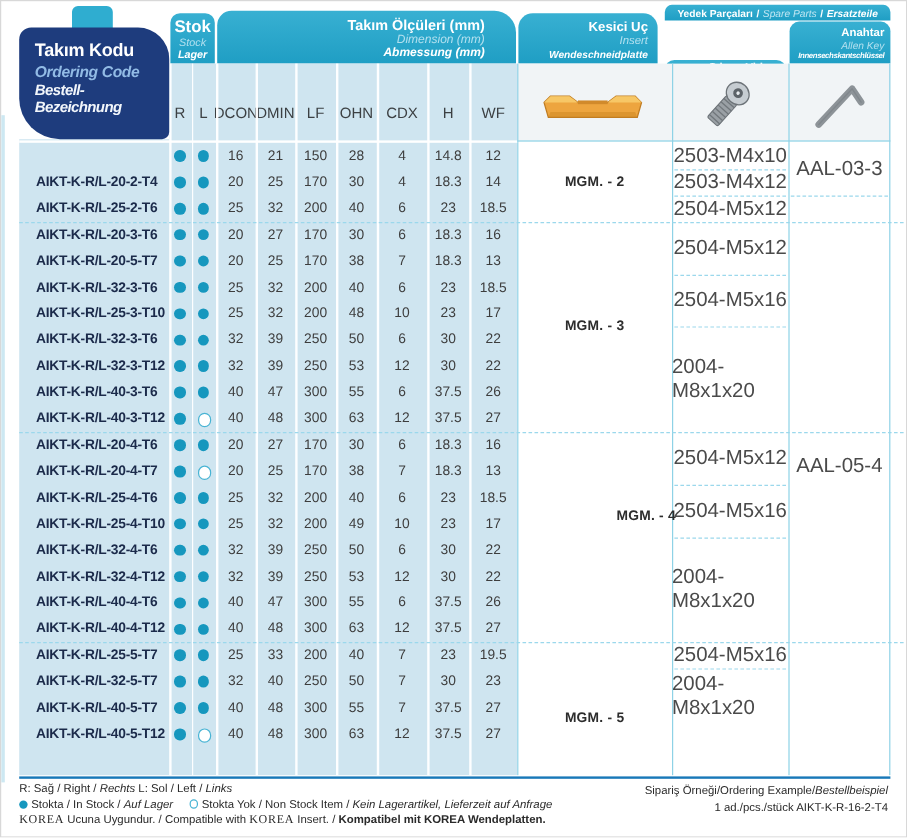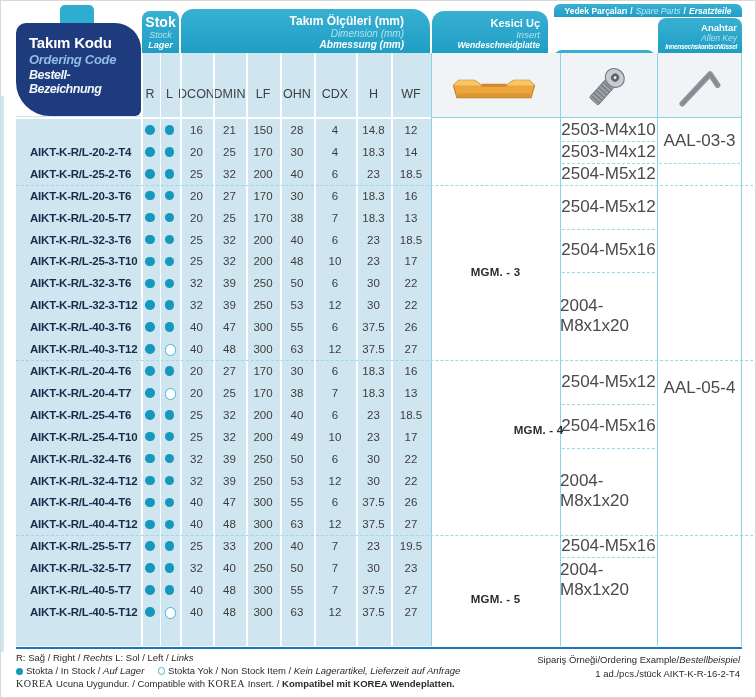--- a/index.html
+++ b/index.html
@@ -402,20 +402,21 @@
     <div class="cell name" style="left: 15px; top: 600.02px; width: 125px; height: 21.91px;">AIKT-K-R/L-40-5-T12</div>
     <div class="dot in_stock" style="left: 144.25px; top: 606.225px;"></div>
     <div class="dot non_stock" style="left: 163.75px; top: 606.225px;"></div>
     <div class="cell num" style="left: 179px; top: 600.02px; width: 33px; height: 21.91px;">40</div>
     <div class="cell num" style="left: 212px; top: 600.02px; width: 33px; height: 21.91px;">48</div>
     <div class="cell num" style="left: 245px; top: 600.02px; width: 34px; height: 21.91px;">300</div>
     <div class="cell num" style="left: 279px; top: 600.02px; width: 34px; height: 21.91px;">63</div>
     <div class="cell num" style="left: 313px; top: 600.02px; width: 42px; height: 21.91px;">12</div>
     <div class="cell num" style="left: 355px; top: 600.02px; width: 35px; height: 21.91px;">37.5</div>
     <div class="cell num" style="left: 390px; top: 600.02px; width: 40px; height: 21.91px;">27</div>
+    <div class="cell mgm" style="left: 430px; top: 118px; width: 129px; height: 65.73px;">MGM. - 2</div>
     <div class="cell mgm" style="left: 430px; top: 183.73px; width: 129px; height: 175.28px;">MGM. - 3</div>
     <div class="cell mgm" style="left: 430px; top: 341px; width: 129px; height: 175.28px; margin-left: 43px;">MGM. - 4</div>
     <div class="cell mgm" style="left: 430px; top: 534.29px; width: 129px; height: 127px;">MGM. - 5</div>
     <div class="cell part" style="left: 559px; top: 118px; width: 97px; height: 21.91px;">2503-M4x10</div>
     <div class="hdash" style="left: 561px; top: 139.91px; width: 93px;"></div>
     <div class="cell part" style="left: 559px; top: 139.91px; width: 97px; height: 21.91px;">2503-M4x12</div>
     <div class="hdash" style="left: 561px; top: 161.82px; width: 93px;"></div>
     <div class="cell part" style="left: 559px; top: 161.82px; width: 97px; height: 21.91px;">2504-M5x12</div>
     <div class="cell part" style="left: 559px; top: 183.73px; width: 97px; height: 43.82px;">2504-M5x12</div>
     <div class="hdash" style="left: 561px; top: 227.55px; width: 93px;"></div>

